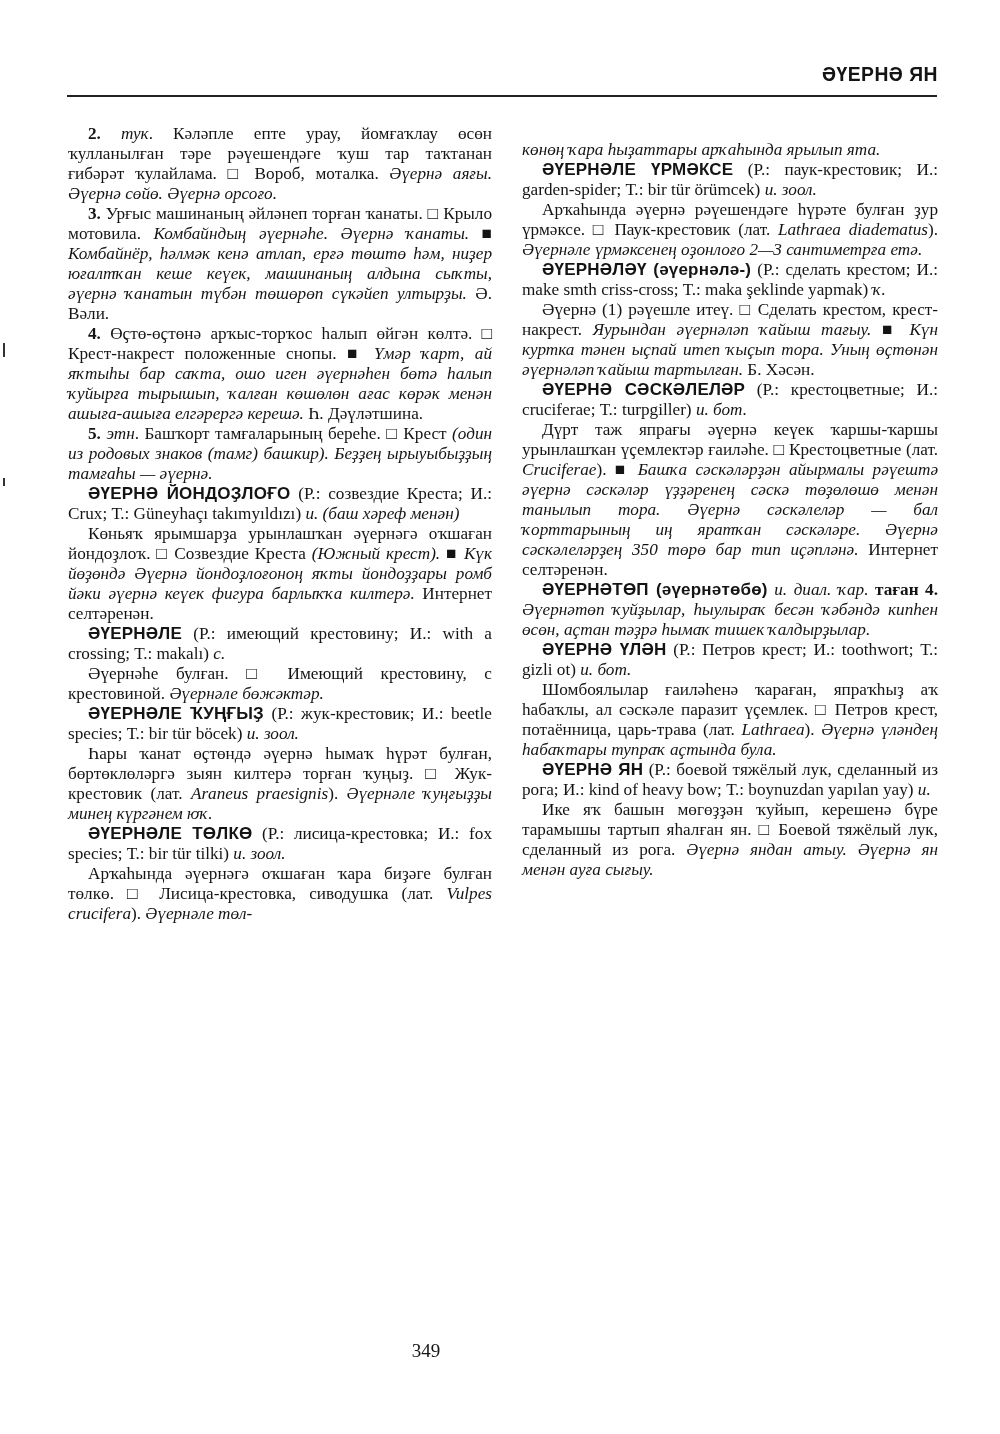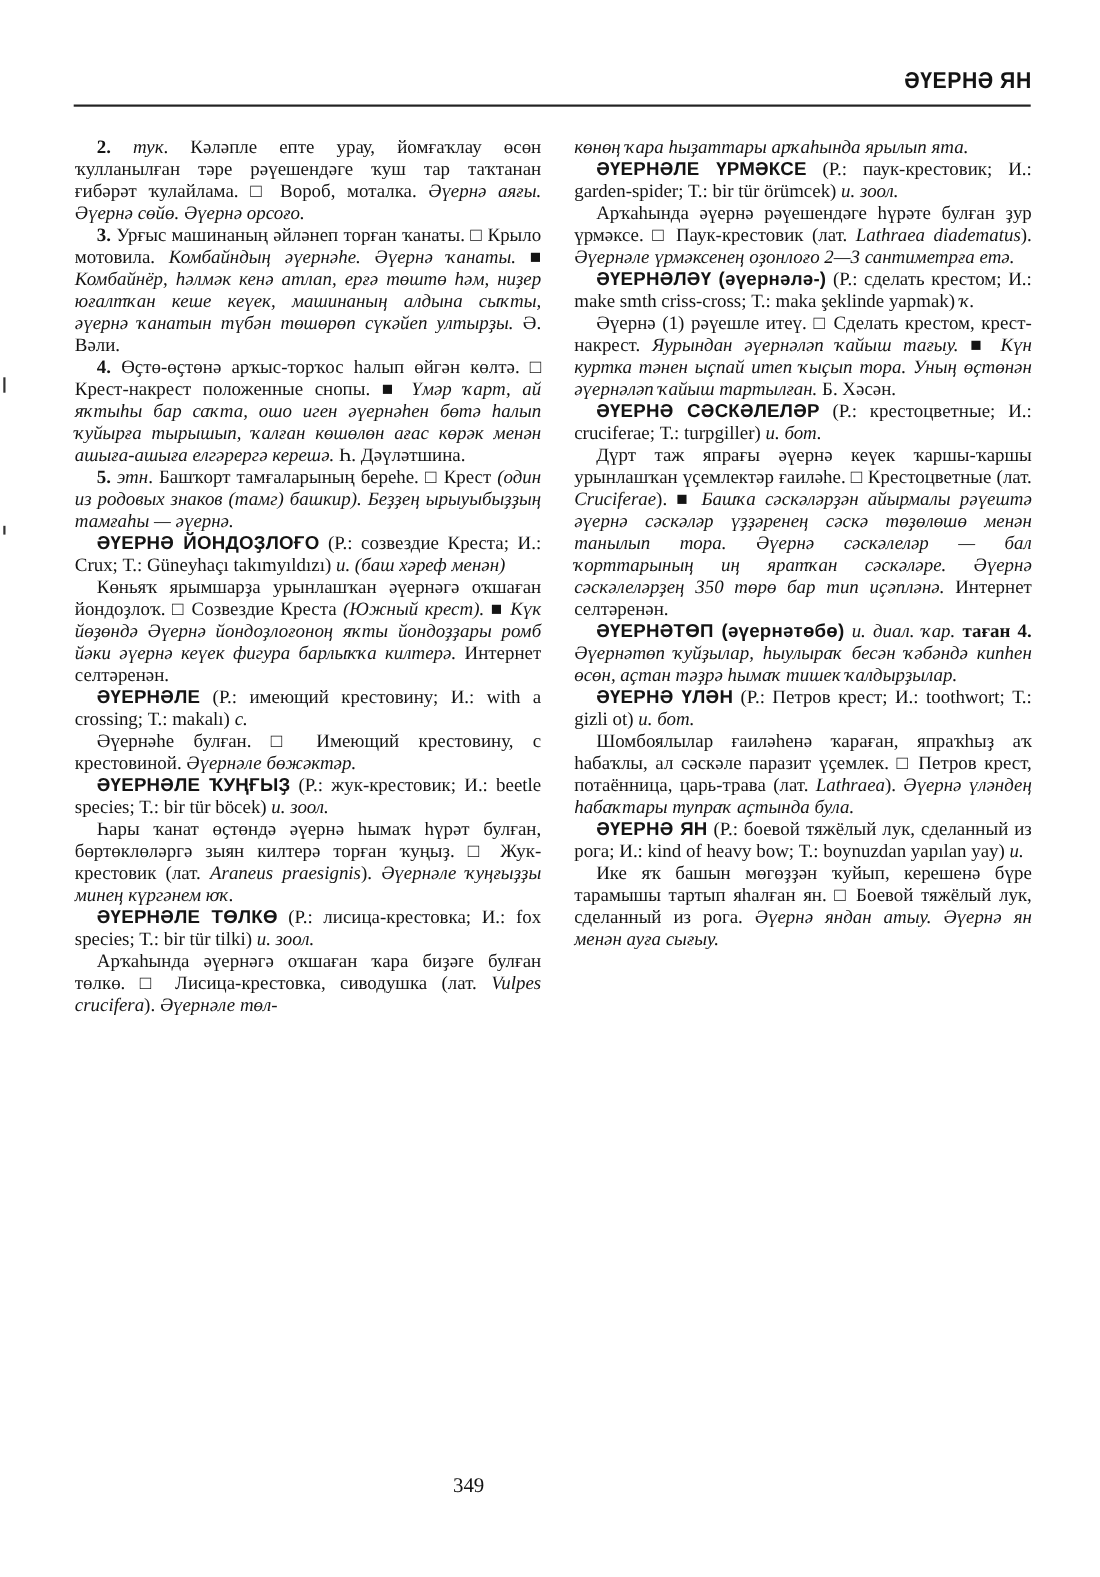--- a/index.html
+++ b/index.html
@@ -5,21 +5,21 @@
   html, body { margin: 0; padding: 0; background: #ffffff; }
   body { width: 1000px; height: 1434px; position: relative; overflow: hidden;
          font-family: "Liberation Serif", "DejaVu Serif", serif; color: #141414; }
   .running-head { position: absolute; top: 62px; right: 62px; font-family: "Liberation Sans", "DejaVu Sans", sans-serif;
          font-weight: bold; font-size: 21px; letter-spacing: 0.5px; transform: scaleX(0.92); transform-origin: right center; }
   .rule { position: absolute; top: 95px; left: 67px; width: 870px; height: 2px; background: #222; }
   .col { position: absolute; top: 124px; width: 424px; font-size: 17.2px; line-height: 20px; text-align: justify; }
   .col.left { left: 68px; }
   .col.right { left: 522px; width: 416px; }
   .p { margin: 0; text-indent: 20px; hyphens: manual; }
-  .p.noindent { text-indent: 0; }
+  .p.noindent { text-indent: 0; margin-top: 16px; }
   .b { font-weight: bold; }
   .i { font-style: italic; }
   .hw { font-family: "Liberation Sans", "DejaVu Sans", sans-serif; font-weight: bold; font-size: 17px; letter-spacing: 0.2px; }
   .page-number { position: absolute; top: 1340px; left: 0; width: 852px; text-align: center; font-size: 19px; }
   .margin-mark { position: absolute; left: 3px; width: 2px; background: #333; }
 </style>
 </head>
 <body>
 
 <div class="running-head">ӘҮЕРНӘ ЯН</div>

